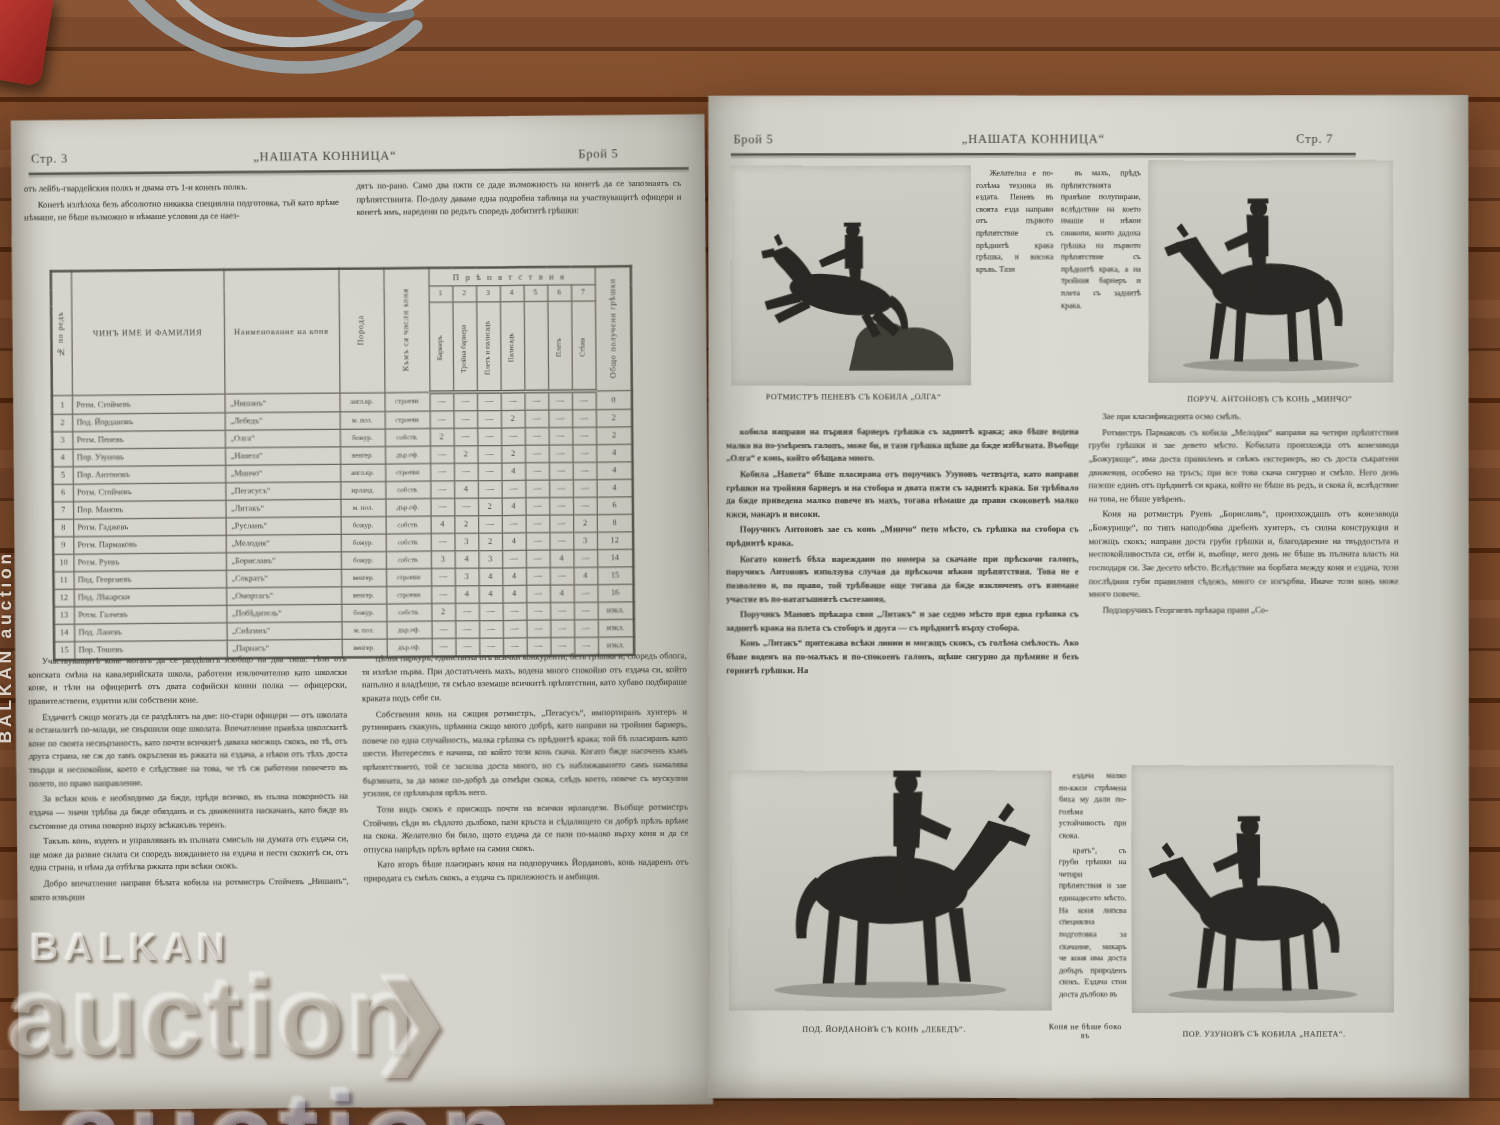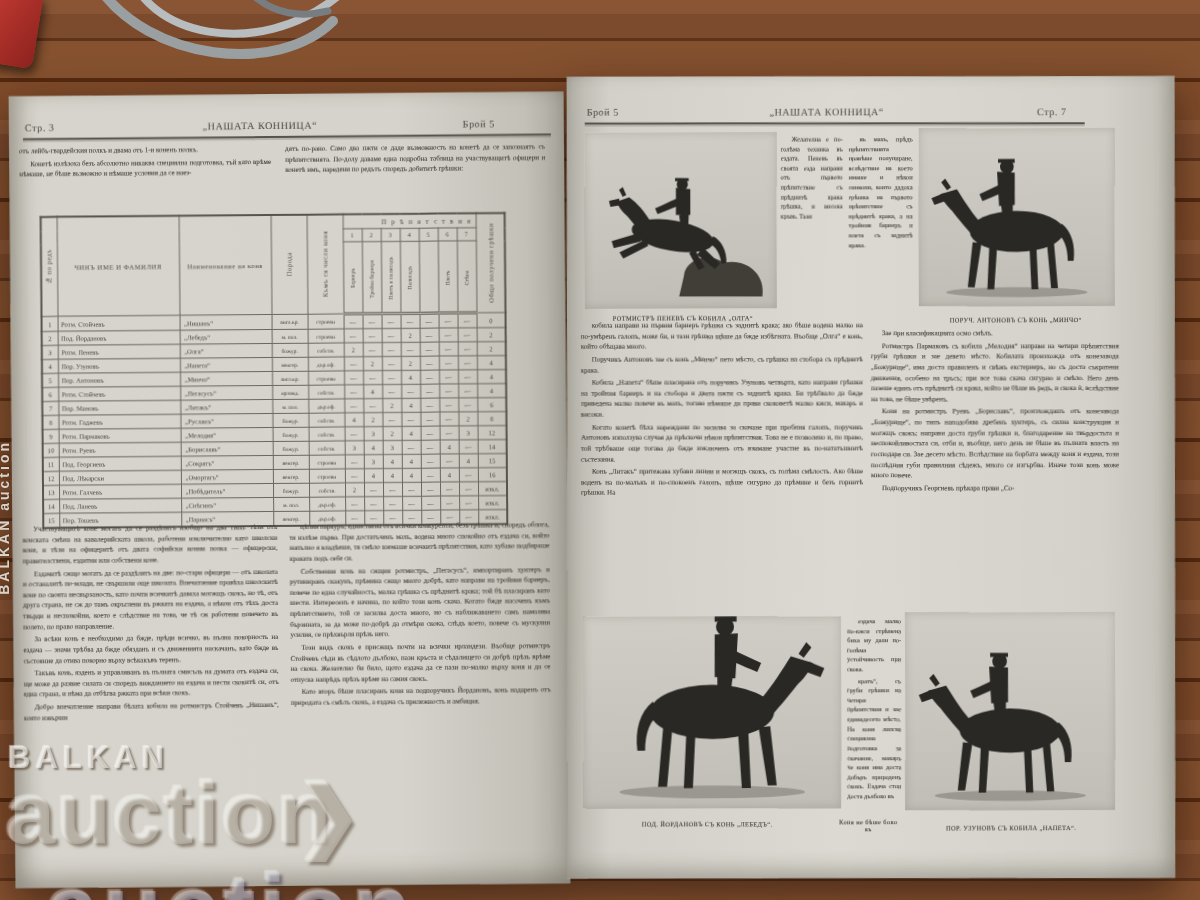--- a/index.html
+++ b/index.html
@@ -27,37 +27,37 @@
   .txt p{margin:0 0 2px;text-indent:11px;}
   .txt p.noind{text-indent:0;}
   .strip{font-size:6.4px;line-height:1.5;}
   .caption{position:absolute;font-size:6.4px;letter-spacing:.4px;text-align:center;color:#45433b;text-transform:uppercase;text-shadow:0 0 .5px rgba(70,68,60,.5);}
   
   .rtable{position:absolute;border-collapse:collapse;table-layout:fixed;background:transparent;}
   .rtable th,.rtable td{border:1px solid #6b685e;padding:0;font-weight:normal;color:#44423a;overflow:hidden;}
   .rtable{border:2px solid #57544b;}
   .rtable thead th{font-size:6px;}
   .rtable thead tr:last-child th{border-bottom:3px double #57544b;}
-  .rtable .grp{font-size:7px;letter-spacing:5px;height:13px;text-align:right;}
+  .rtable .grp{font-size:7px;letter-spacing:5px;height:13px;}
   .rtable .onum{font-size:6px;height:12px;}
   .rtable .v{writing-mode:vertical-rl;transform:rotate(180deg);font-size:5.7px;line-height:1.1;white-space:normal;padding:2px 0;height:66px;}
   .rtable .hh{font-size:6.6px;letter-spacing:.6px;}
   .rtable tbody td{font-size:6.6px;height:13px;}
   .rtable td.c{text-align:center;}
   .rtable td.nm{text-align:left;padding-left:3px;font-size:6.6px;}
   .rtable td.hr{text-align:left;padding-left:4px;font-size:6.6px;}
   .rtable td.sm{font-size:5.6px;}
   
   .photo{position:absolute;background:linear-gradient(180deg,#cfcdc5,#c5c3bb 70%,#bfbdb5);box-shadow:inset 0 0 8px rgba(90,85,70,.25);}
   .photo svg{position:absolute;bottom:4px;left:0;width:100%;}
   .flip{transform:scaleX(-1);}
   
   .wm{position:absolute;font-family:"Liberation Sans", sans-serif;font-weight:bold;pointer-events:none;}
   .wm-side{left:-4px;top:440px;writing-mode:vertical-rl;transform:rotate(180deg);font-size:14px;letter-spacing:3px;color:rgba(250,250,245,.8);text-shadow:1px 1px 1px rgba(60,40,25,.5);}
-  .wm-balkan{left:8px;top:740px;font-size:31px;letter-spacing:5px;color:rgba(244,242,236,.6);text-shadow:2px 2px 2px rgba(70,52,35,.55),-1px -1px 1px rgba(255,255,255,.5);}
+  .wm-balkan{left:24px;top:740px;font-size:31px;letter-spacing:5px;color:rgba(244,242,236,.6);text-shadow:2px 2px 2px rgba(70,52,35,.55),-1px -1px 1px rgba(255,255,255,.5);}
   .wm-auction{left:6px;top:762px;font-size:88px;letter-spacing:2px;color:rgba(238,236,229,.34);text-shadow:3px 3px 3px rgba(78,58,40,.5),-2px -2px 2px rgba(255,255,255,.45);}
   .wm-arrow{left:296px;top:770px;font-size:78px;color:rgba(238,236,229,.34);text-shadow:3px 3px 3px rgba(78,58,40,.5),-2px -2px 2px rgba(255,255,255,.45);}
   .wm-bottom{left:46px;top:854px;font-size:96px;letter-spacing:4px;color:rgba(215,218,226,.38);text-shadow:3px 3px 3px rgba(60,50,70,.5),-2px -2px 2px rgba(255,255,255,.4);}
 </style>
 </head>
 <body>
 
 <div class="abs red-thing"></div>
 <svg class="abs cable" width="280" height="130" viewBox="0 0 280 130">
   <path d="M10,20 C60,95 190,110 245,55" fill="none" stroke="#9aa0a2" stroke-width="10" stroke-linecap="round"></path>
@@ -428,26 +428,27 @@
     <div class="txt strip" style="left:214px;top:58px;width:62px;height:192px;">
         <p>Желателна е по-голѣма техника въ ездата. Пеневъ въ своята езда направи отъ първото прѣпятствие съ прѣднитѣ крака грѣшка, и висока кръвь. Тази</p>
       </div>
     <div class="txt strip" style="left:282px;top:58px;width:64px;height:192px;">
         <p>въ махъ, прѣдъ прѣпятствията правѣше полупиране, вслѣдствие на което имаше и нѣкои синкопи, които дадоха грѣшка на първото прѣпятствие съ прѣднитѣ крака, а на тройния бариеръ и плета съ заднитѣ крака.</p>
       </div>
 
     <div class="caption" style="left:10px;top:238px;width:212px;">РОТМИСТРЪ ПЕНЕВЪ СЪ КОБИЛА „ОЛГА“</div>
     <div class="caption" style="left:344px;top:240px;width:210px;">ПОРУЧ. АНТОНОВЪ СЪ КОНЬ „МИНЧО“</div>
 
-    <div class="txt" style="left:14px;top:244px;width:282px;height:280px;">
+    <div class="txt" style="left:14px;top:264px;width:282px;height:280px;font-weight:bold;">
         <p>кобила направи на първия бариеръ грѣшка съ заднитѣ крака; ако бѣше водена малко на по-умѣренъ галопъ, може би, и тази грѣшка щѣше да бжде избѣгната. Въобще „Олга“ е конь, който обѣщава много.</p>
+        <p>Кобила „Напета“ бѣше пласирана отъ поручикъ Узуновъ четвърта, като направи грѣшки на тройния бариеръ и на стобора и двата пжти съ заднитѣ крака. Би трѣбвало да бжде приведена малко повече въ махъ, тогава нѣмаше да прави скоковетѣ малко кжси, макаръ и високи.</p>
         <p>Поручикъ Антоновъ зае съ конь „Минчо“ пето мѣсто, съ грѣшка на стобора съ прѣднитѣ крака.</p>
-        <p>Кобила „Напета“ бѣше пласирана отъ поручикъ Узуновъ четвърта, като направи грѣшки на тройния бариеръ и на стобора и двата пжти съ заднитѣ крака. Би трѣбвало да бжде приведена малко повече въ махъ, тогава нѣмаше да прави скоковетѣ малко кжси, макаръ и високи.</p>
-        <p>Когато конетѣ бѣха нареждани по засилва за скачане при пробния галопъ, поручикъ Антоновъ използува случая да прѣскочи нѣкои прѣпятствия. Това не е позволено и, по право, той трѣбваше още тогава да бжде изключенъ отъ взимане участие въ по-нататъшнитѣ състезания.</p>
-        <p>Конь „Литакъ“ притежава хубави линии и могжщъ скокъ, съ голѣма смѣлость. Ако бѣше воденъ на по-малъкъ и по-спокоенъ галопъ, щѣше сигурно да прѣмине и безъ горнитѣ грѣшки. На</p>
+        <p>Когато конетѣ бѣха нареждани по номера за скачане при прѣскочи галопъ, поручикъ Антоновъ използува случая да прѣскочи нѣкои прѣпятствия. Това не е позволено и, по право, той трѣбваше още тогава да бжде изключенъ отъ взимане участие въ по-нататъшнитѣ състезания.</p>
+        <p>Поручикъ Мановъ прѣкара своя „Литакъ“ и зае седмо мѣсто при една грѣшка съ заднитѣ крака на плета съ стоборъ и друга — съ прѣднитѣ върху стобора.</p>
+        <p>Конь „Литакъ“ притежава всѣки линии и могжщъ скокъ, съ голѣма смѣлость. Ако бѣше воденъ на по-малъкъ и по-спокоенъ галопъ, щѣше сигурно да прѣмине и безъ горнитѣ грѣшки. На</p>
       </div>
     <div class="txt" style="left:304px;top:252px;width:248px;height:284px;">
         <p>Зае при класификацията осмо смѣлъ.</p>
         <p>Ротмистръ Пармаковъ съ кобила „Мелодия“ направи на четири прѣпятствия груби грѣшки и зае девето мѣсто. Кобилата произхожда отъ конезавода „Божурище“, има доста правиленъ и свѣжъ екстериеръ, но съ доста съкратени движения, особено на тръсъ; при все това скача сигурно и смѣло. Него день пазеше единъ отъ прѣднитѣ си крака, който не бѣше въ редъ, и скока ѝ, вслѣдствие на това, не бѣше увѣренъ.</p>
         <p>Коня на ротмистръ Руевъ „Бориславъ“, произхождашъ отъ конезавода „Божурище“, по типъ наподобява дребенъ хунтеръ, съ силна конструкция и могжщъ скокъ; направи доста груби грѣшки и, благодарение на твърдостьта и неспокойливостьта си, отби и, въобще, него день не бѣше въ пълната власть на господаря си. Зае десето мѣсто. Вслѣдствие на борбата между коня и ездача, този послѣдния губи правилния сѣдежъ, много се изгърбва. Иначе този конь може много повече.</p>
         <p>Подпоручикъ Георгиевъ прѣкара прави „Со-</p>
       </div>
 
     <div class="photo" style="left:16px;top:540px;width:258px;height:192px;">
       <svg viewBox="0 0 200 160">

